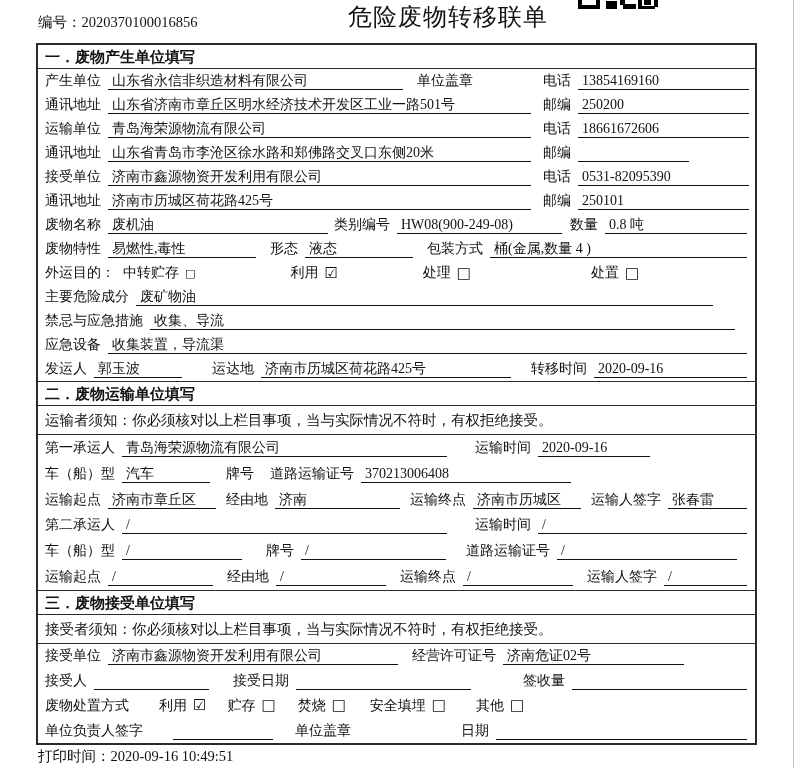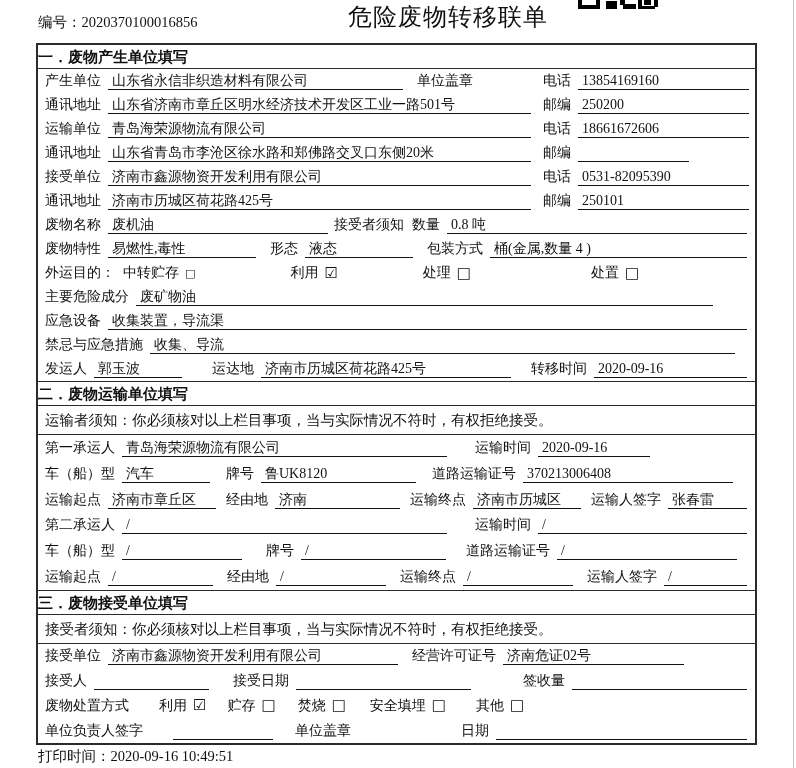--- a/index.html
+++ b/index.html
@@ -14,21 +14,21 @@
     position:absolute;left:448px;top:1px;transform:translateX(-50%);
     font-size:24px;font-weight:normal;letter-spacing:1px;white-space:nowrap;
     font-family:"Liberation Sans","DejaVu Sans",sans-serif;
   }
   .qr{position:absolute;left:578px;top:0}
   .form{
     position:absolute;left:36px;top:43px;width:717px;
     border:2px solid #2b2b2b;background:#fff;
   }
   .sec-head{
-    height:23px;line-height:23px;font-weight:bold;font-size:15px;
+    height:23px;line-height:23px;font-weight:bold;font-size:15px;padding-left:7px;
     font-family:"Liberation Sans","DejaVu Sans",sans-serif;
     border-bottom:1px solid #2b2b2b;white-space:nowrap;
   }
   .bt{border-top:1px solid #2b2b2b}
   .notice{height:28px;line-height:28px;border-bottom:1px solid #2b2b2b;padding-left:7px;font-size:14.5px;white-space:nowrap}
   .body1{height:312px;display:flex;flex-direction:column}
   .body2{height:155px;display:flex;flex-direction:column}
   .body3{height:99px;display:flex;flex-direction:column}
   .row{flex:1;display:flex;align-items:center;padding:0 6px 0 7px;font-size:14px}
   .lbl{white-space:nowrap}
@@ -143,21 +143,22 @@
       <span class="val grow mr12">济南市历城区荷花路425号</span>
       <span class="rgt">
         <span class="lbl">邮编</span>
         <span class="val grow">250101</span>
       </span>
     </div>
 
     <div class="row">
       <span class="lbl">废物名称</span>
       <span class="val w220">废机油</span>
-      <span class="lbl ml6">接受者须知</span>
+      <span class="lbl ml6">类别编号</span>
+      <span class="val w165">HW08(900-249-08)</span>
       <span class="lbl ml8">数量</span>
       <span class="val grow mr2">0.8 吨</span>
     </div>
 
     <div class="row">
       <span class="lbl">废物特性</span>
       <span class="val w148">易燃性,毒性</span>
       <span class="lbl ml14">形态</span>
       <span class="val w108">液态</span>
       <span class="lbl ml14">包装方式</span>
@@ -183,27 +184,27 @@
         <span class="cb">□</span>
       </span>
     </div>
 
     <div class="row">
       <span class="lbl">主要危险成分</span>
       <span class="val grow mr36">废矿物油</span>
     </div>
 
     <div class="row">
+      <span class="lbl">禁忌与应急措施</span>
+      <span class="val grow mr14">收集、导流</span>
+    </div>
+
+    <div class="row">
       <span class="lbl">应急设备</span>
       <span class="val grow mr2">收集装置，导流渠</span>
-    </div>
-
-    <div class="row">
-      <span class="lbl">禁忌与应急措施</span>
-      <span class="val grow mr14">收集、导流</span>
     </div>
 
     <div class="row">
       <span class="lbl">发运人</span>
       <span class="val w88 ctr">郭玉波</span>
       <span class="lbl ml30">运达地</span>
       <span class="val w250">济南市历城区荷花路425号</span>
       <span class="lbl ml20">转移时间</span>
       <span class="val grow mr2">2020-09-16</span>
     </div>
@@ -217,21 +218,20 @@
       <span class="lbl">第一承运人</span>
       <span class="val w325">青岛海荣源物流有限公司</span>
       <span class="lbl ml18">运输时间</span>
       <span class="val w112">2020-09-16</span>
     </div>
 
     <div class="row">
       <span class="lbl">车（船）型</span>
       <span class="val w88">汽车</span>
       <span class="lbl ml16">牌号</span>
-      <span class="val w155">鲁UK8120</span>
       <span class="lbl ml16">道路运输证号</span>
       <span class="val w210">370213006408</span>
     </div>
 
     <div class="row">
       <span class="lbl">运输起点</span>
       <span class="val w108">济南市章丘区</span>
       <span class="lbl ml10">经由地</span>
       <span class="val w125">济南</span>
       <span class="lbl ml10">运输终点</span>

